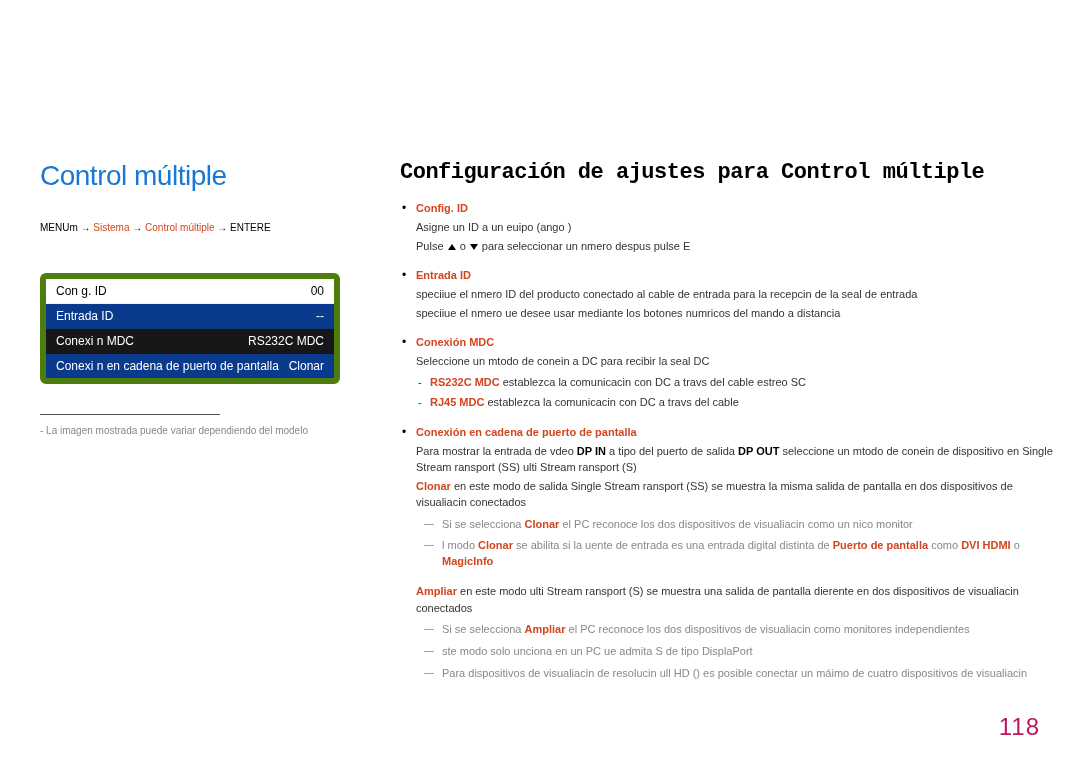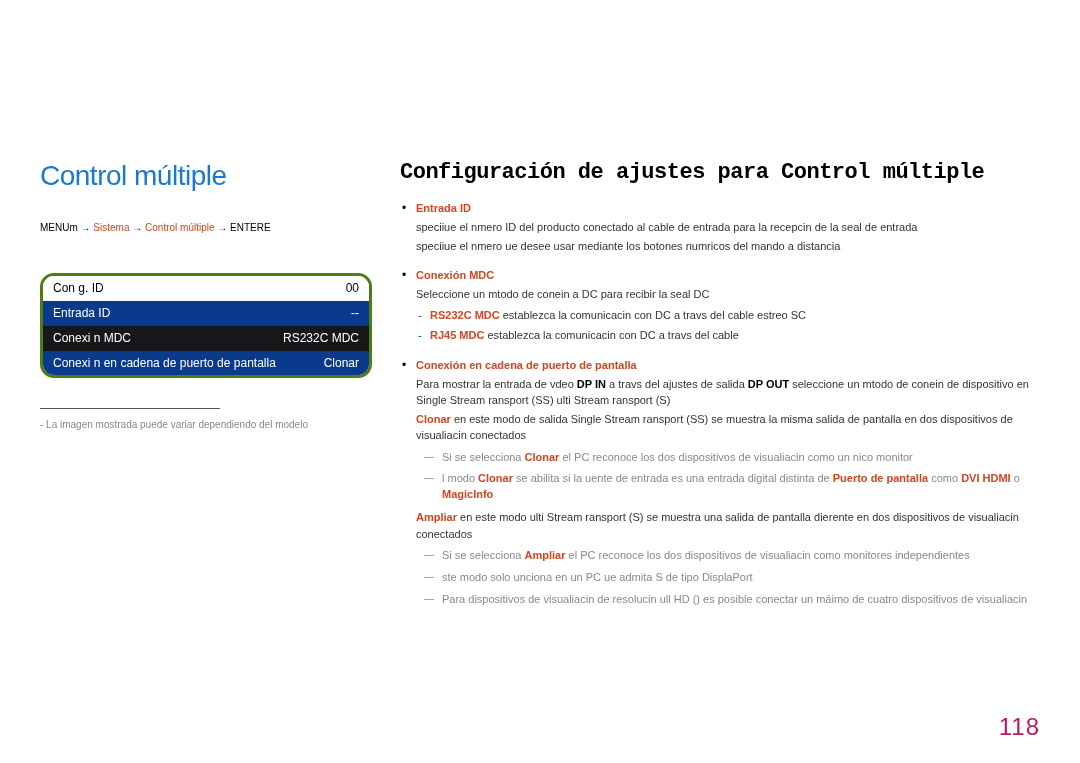--- a/index.html
+++ b/index.html
@@ -25,21 +25,21 @@
   .title-secondary {
     color: #000;
     font-size: 22px;
     font-weight: 600;
     margin-bottom: 14px;
     font-family: Liberation Mono, monospace;
     letter-spacing: -0.5px;
   }
   .nav-path { font-size: 10px; font-weight: normal; color: #000; margin-bottom: 40px; }
   .nav-orange { color: #d2451e; }
-  .menu-box { width: 332px; border: 3px solid #4d7c0f; border-radius: 14px; overflow: hidden; }
+  .menu-box { width: 300px; border: 6px solid #4d7c0f; border-radius: 6px; overflow: hidden; }
   .menu-row {
     display: flex; justify-content: space-between; align-items: center;
     padding: 5px 10px; font-size: 12px; color: #000; background: #fff;
     border-bottom: 1px solid rgba(0,0,0,0.05);
   }
   .menu-row.hl { background: #0a3a8c; color: #fff; }
   .menu-row.dark { background: #17171a; color: #fff; }
   .menu-row:last-child { border-bottom: none; }
   .divider { width: 180px; border-top: 1px solid #555; margin: 30px 0 10px 0; }
   .caption { font-size: 10px; color: #888; }
@@ -100,20 +100,29 @@
 
     <div class="divider"></div>
     <div class="caption">- <span>La imagen mostrada puede variar dependiendo del modelo</span></div>
   </div>
 
   <div class="right-col">
     <h2 class="title-secondary">Configuración de ajustes para Control múltiple</h2>
 
     <div class="bullet-list">
 
+      <div class="bullet">
+        <span class="bt">Config. ID</span>
+        <p>
+          <span>Asigne un ID a un euipo (ango </span><span>)</span>
+        </p>
+        <p>
+          <span>Pulse </span><span class="tri-up"></span><span> o </span><span class="tri-down"></span><span> para seleccionar un nmero  despus pulse </span><span>E</span>
+        </p>
+      </div>
 
       <div class="bullet">
         <span class="bt">Entrada ID</span>
         <p>speciiue el nmero ID del producto conectado al cable de entrada para la recepcin de la seal de entrada</p>
         <p>speciiue el nmero ue desee usar mediante los botones numricos del mando a distancia</p>
       </div>
 
       <div class="bullet">
         <span class="bt">Conexión MDC</span>
         <p>Seleccione un mtodo de conein a DC para recibir la seal DC</p>
@@ -121,32 +130,32 @@
           <span class="hl-orange">RS232C MDC</span><span> establezca la comunicacin con DC a travs del cable estreo SC</span>
         </div>
         <div class="sub-dash">
           <span class="hl-orange">RJ45 MDC</span><span> establezca la comunicacin con DC a travs del cable</span>
         </div>
       </div>
 
       <div class="bullet">
         <span class="bt">Conexión en cadena de puerto de pantalla</span>
         <p>
-          <span>Para mostrar la entrada de vdeo </span><span class="bold">DP IN</span><span> a travs del ajustes de salida </span><span class="bold">DP OUT</span><span> seleccione un mtodo de conein de dispositivo en Single Stream ransport (SS)  ulti Stream ransport (S)</span>
+          <span>Para mostrar la entrada de vdeo </span><span class="bold">DP IN</span><span> a tipo del puerto de salida </span><span class="bold">DP OUT</span><span> seleccione un mtodo de conein de dispositivo en Single Stream ransport (SS)  ulti Stream ransport (S)</span>
         </p>
         <p>
           <span class="hl-orange">Clonar</span><span> en este modo de salida Single Stream ransport (SS) se muestra la misma salida de pantalla en dos dispositivos de visualiacin conectados</span>
         </p>
         <div class="dash-note">
           <span>Si se selecciona </span><span class="hl-orange">Clonar</span><span> el PC reconoce los dos dispositivos de visualiacin como un nico monitor</span>
         </div>
         <div class="dash-note">
           <span>l modo </span><span class="hl-orange">Clonar</span><span> se abilita si la uente de entrada es una entrada digital distinta de </span><span class="hl-orange">Puerto de pantalla</span><span> como </span><span class="hl-orange">DVI</span> <span class="hl-orange">HDMI</span><span> o </span><span class="hl-orange">MagicInfo</span>
         </div>
-        <p style="margin-top:6px">
+        <p style="margin-top:13px">
           <span class="hl-orange">Ampliar</span><span> en este modo ulti Stream ransport (S) se muestra una salida de pantalla dierente en dos dispositivos de visualiacin conectados</span>
         </p>
         <div class="dash-note">
           <span>Si se selecciona </span><span class="hl-orange">Ampliar</span><span> el PC reconoce los dos dispositivos de visualiacin como monitores independientes</span>
         </div>
         <div class="dash-note">ste modo solo unciona en un PC ue admita S de tipo DisplaPort </div>
         <div class="dash-note">Para dispositivos de visualiacin de resolucin ull HD () es posible conectar un máimo de cuatro dispositivos de visualiacin</div>
       </div>
 
     </div>

